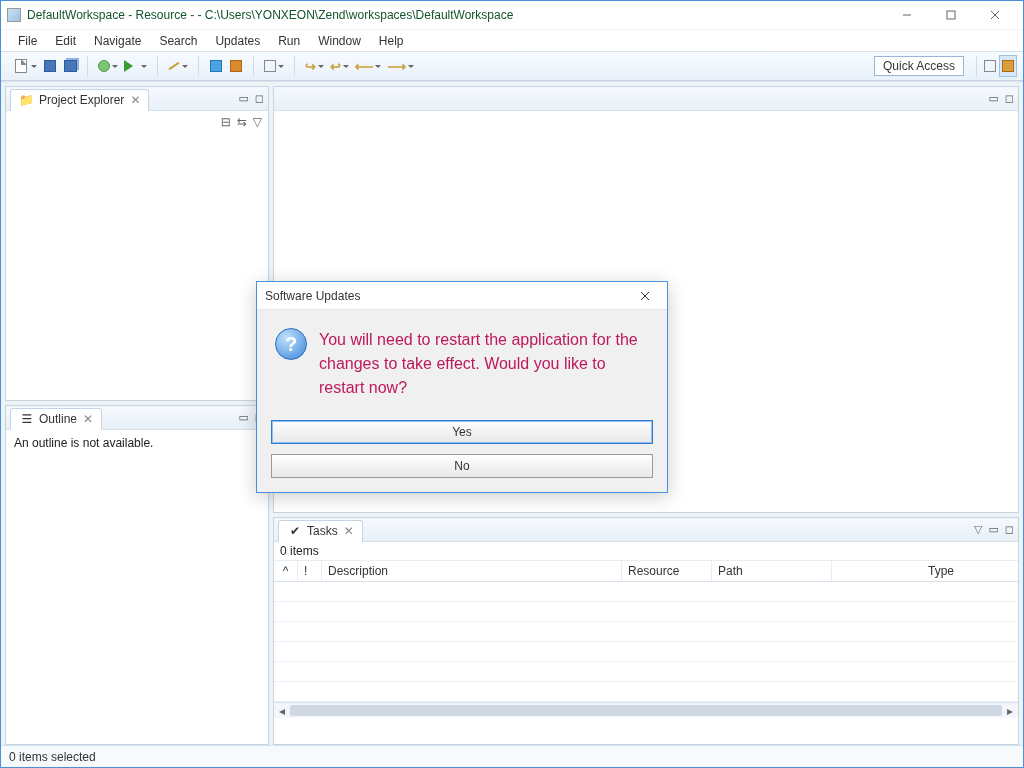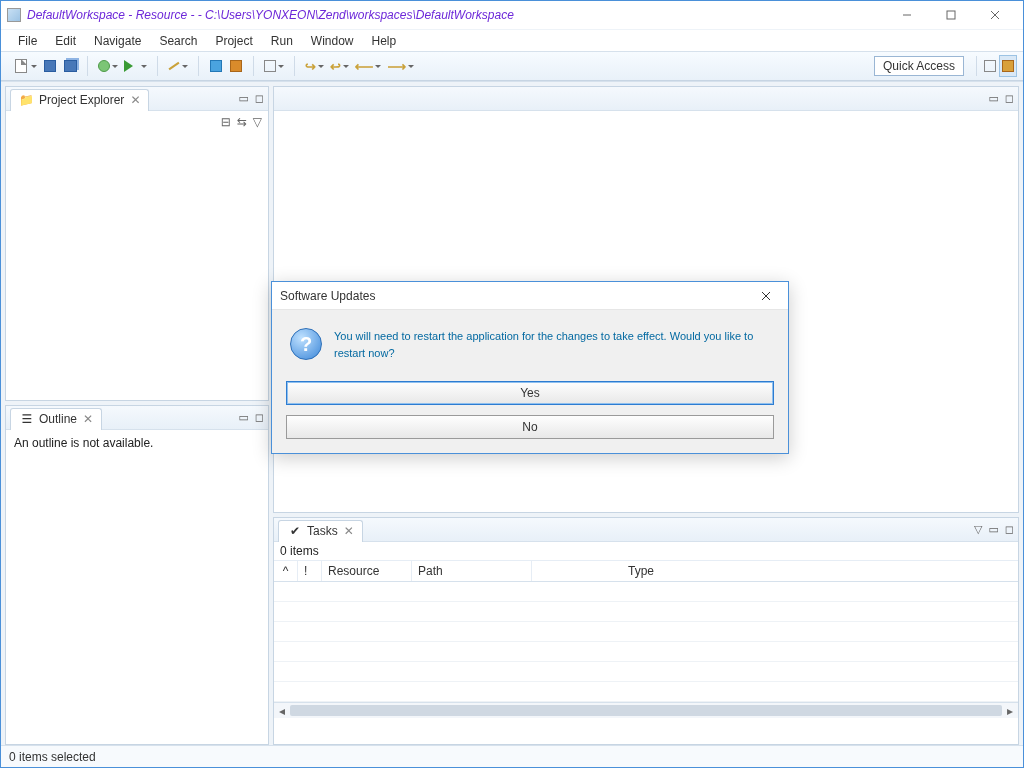--- a/index.html
+++ b/index.html
@@ -1,18 +1,18 @@
 <!DOCTYPE html>
 <html><head>
 <meta charset="utf-8">
 <style>
 * { margin:0; padding:0; box-sizing:border-box; font-family:"Segoe UI","Microsoft YaHei",Tahoma,sans-serif; font-size:12px; }
 html,body { width:1024px; height:768px; overflow:hidden; background:#fff; color:#333; }
 .win { width:1024px; height:768px; border:1px solid #4a90d9; display:flex; flex-direction:column; background:#fff; position:relative;}
-.titlebar { height:28px; background:#fff; display:flex; align-items:center; padding:0 6px; color:#6d28d9;font-style:italic;}
+.titlebar { height:28px; background:#fff; display:flex; align-items:center; padding:0 6px; color:#14532d;}
 .titlebar .app-icon { width:14px; height:14px; border:1px solid #999; margin-right:6px; background:linear-gradient(135deg,#c8e0f4,#9cc3e4);}
 .titlebar .title { flex:1; font-size:12px; }
 .winbtns { display:flex; gap:0; }
 .winbtn { width:44px; height:28px; display:flex; align-items:center; justify-content:center; color:#666;}
 .winbtn svg { width:10px; height:10px; }
 .menubar { height:22px; display:flex; align-items:center; padding:0 8px; gap:0; border-top:1px solid #eef3f8;}
 .menubar .mi { padding:2px 9px; color:#333;}
 .toolbar { height:30px; background:linear-gradient(#f7fbff,#e9f1f9); border-top:1px solid #d6e1ec; border-bottom:1px solid #c7d5e3; display:flex; align-items:center; padding:0 6px;}
 .toolbar .tgrp { display:flex; align-items:center; gap:2px; padding:0 4px;}
 .toolbar .sep { width:1px; height:20px; background:#cfdbe8; margin:0 4px;}
@@ -40,27 +40,27 @@
 .thead { display:flex; border-bottom:1px solid #d6e1ec; border-top:1px solid #e6edf5; background:#fff; height:22px;}
 .thead .th { border-right:1px solid #e6edf5; display:flex; align-items:center; padding:0 6px; color:#333;}
 .trows { height:120px; background:#fff; position:relative;}
 .trow { height:20px; border-bottom:1px solid #eef2f6;}
 .hscroll { height:16px; border-top:1px solid #d6e1ec; background:#f3f6fa; position:relative;}
 .hscroll .thumb{position:absolute;left:16px;right:16px;top:2px;bottom:2px;background:#cfd8e2;border-radius:2px;}
 .hscroll .arrow{position:absolute;top:0;bottom:0;width:16px;display:flex;align-items:center;justify-content:center;color:#666;background:#f3f6fa;}
 .status { height:22px; border-top:1px solid #d6e1ec; background:#f7fafd; display:flex; align-items:center; padding:0 8px; color:#333;}
 
 .mask{position:absolute;inset:0;}
-.dialog{position:absolute;left:270px;top:280px;width:518px;border:1px solid #4a90d9; background:#f0f0f0; box-shadow:0 4px 18px rgba(0,0,0,.2);}
+.dialog{position:absolute;left:255px;top:280px;width:412px;border:1px solid #4a90d9; background:#f0f0f0; box-shadow:0 4px 18px rgba(0,0,0,.2);}
 .dlg-title{height:28px;background:#fff;display:flex;align-items:center;padding:0 8px;border-bottom:1px solid #e6e6e6;}
 .dlg-title .t{font-size:12px;color:#333;flex:1;}
 .dlg-close{width:28px;height:28px;display:flex;align-items:center;justify-content:center;}
 .dlg-body{display:flex;gap:12px;padding:18px 18px 8px;}
 .dlg-icon{width:32px;height:32px;flex:0 0 32px;border-radius:50%;background:radial-gradient(circle at 35% 30%,#bfe1ff,#3b86d8);border:1px solid #2d6fb8;display:flex;align-items:center;justify-content:center;color:#fff;font-weight:bold;font-size:20px;}
-.dlg-msg{color:#0369a1;line-height:1.5;font-size:11px;}
+.dlg-msg{color:#be185d;line-height:1.5;font-size:16px;}
 .dlg-btns{display:flex;justify-content:flex-end;gap:10px;padding:12px 14px 14px;flex-direction:column;}
 .dlg-btn{min-width:88px;height:24px;border:1px solid #9a9a9a;background:linear-gradient(#fefefe,#e8e8e8);display:flex;align-items:center;justify-content:center;}
 .dlg-btn.default{border:1px solid #2d7cd1;box-shadow:0 0 0 1px #8fc0ef inset;}
 .watermark{position:absolute;right:8px;bottom:24px;color:rgba(0,0,0,.12);font-size:16px;letter-spacing:1px;font-family:Consolas,monospace;}
 .ic{display:inline-flex;width:16px;height:16px;align-items:center;justify-content:center;}
 
 .i-new{width:12px;height:14px;border:1px solid #888;background:#fff;position:relative;}
 .i-new::after{content:"";position:absolute;right:-1px;top:-1px;border:3px solid transparent;border-left-color:#888;border-bottom-color:#888;}
 .i-save{width:12px;height:12px;background:#4878b8;border:1px solid #2a5da0;}
 .i-saveall{width:13px;height:12px;background:#4878b8;border:1px solid #2a5da0;box-shadow:2px -2px 0 #8fb4e4;}
@@ -99,21 +99,21 @@
           </svg>
         </div>
     </div>
   </div>
 
   <div class="menubar">
     <span class="mi">File</span>
     <span class="mi">Edit</span>
     <span class="mi">Navigate</span>
     <span class="mi">Search</span>
-    <span class="mi">Project</span>
+    <span class="mi">Updates</span>
     <span class="mi">Run</span>
     <span class="mi">Window</span>
     <span class="mi">Help</span>
   </div>
 
   <div class="toolbar">
     <div class="tgrp">
       <span class="tbtn dd">
           <span class="ic">
             <span class="i-new"></span>
@@ -246,20 +246,21 @@
             <span>▽</span>
             <span>▭</span>
             <span>◻</span>
           </div>
         </div>
         <div class="content">
           <div class="items">0 items</div>
           <div class="thead">
             <div class="th" style="width:24px;justify-content:center;">^</div>
             <div class="th" style="width:24px;">!</div>
+            <div class="th" style="width:300px;">Description</div>
             <div class="th" style="width:90px;">Resource</div>
             <div class="th" style="width:120px;">Path</div>
             <div class="th" style="width:90px;margin-top:30px;">Location</div>
             <div class="th" style="flex:1;border-right:none;">Type</div>
           </div>
           <div class="trows">
             <div class="trow"></div>
             <div class="trow"></div>
             <div class="trow"></div>
             <div class="trow"></div>

